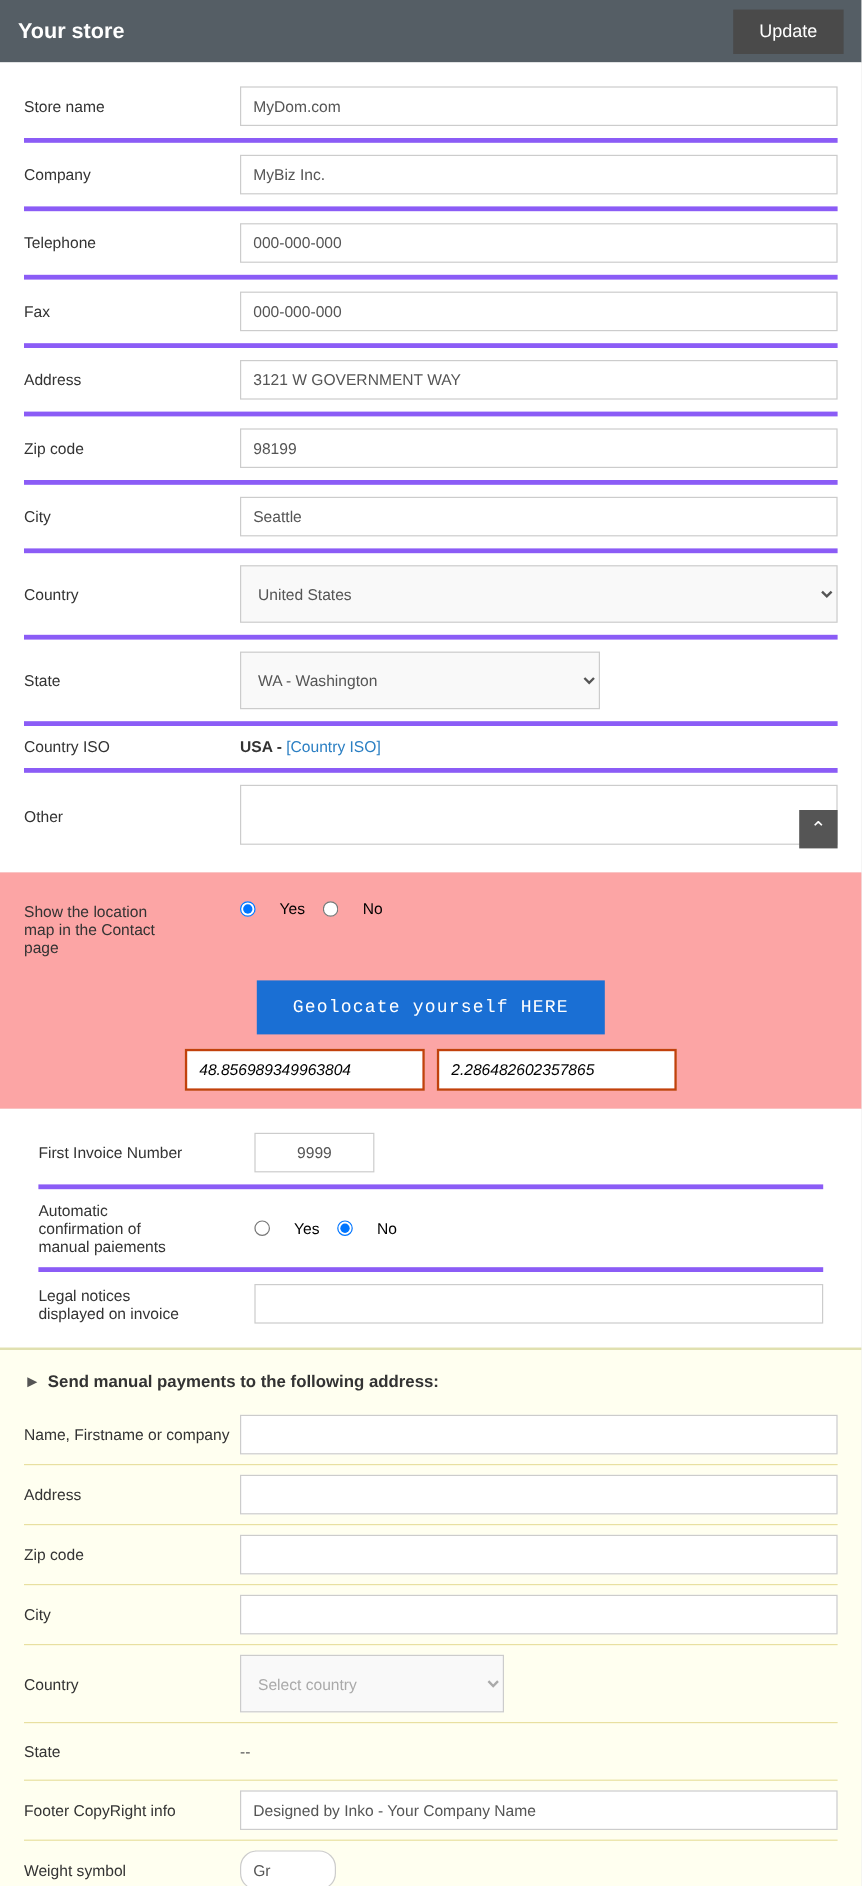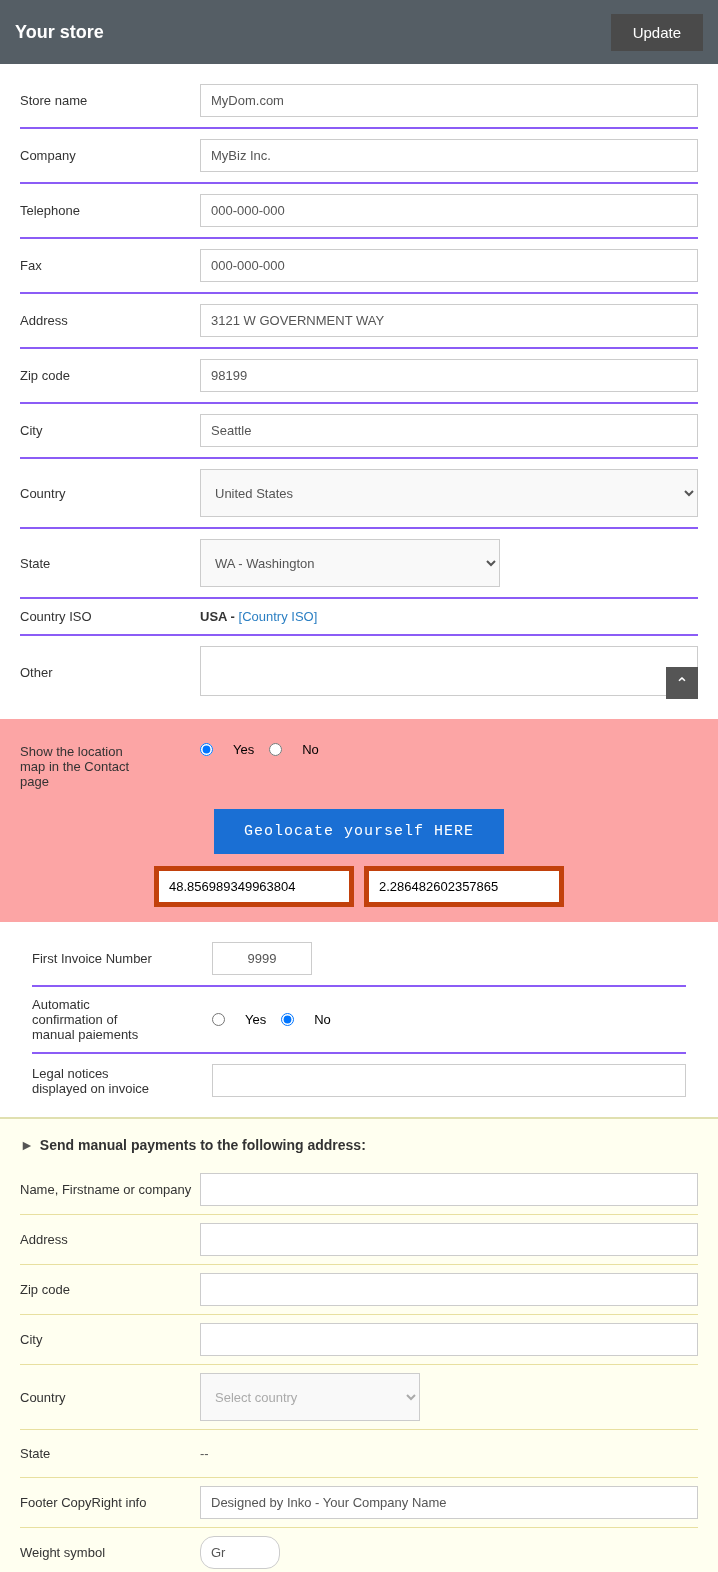--- a/index.html
+++ b/index.html
@@ -6,21 +6,21 @@
     body {
       font-family: Arial, sans-serif;
       font-size: 13px;
       background: #f0f0f0;
       width: 718px;
     }
     .header {
       background: #555e65;
       color: #fff;
       padding: 8px 15px;
-      height: 64px;
+      height: 52px;
       display: flex;
       align-items: center;
       justify-content: space-between;
     }
     .header-title {
       font-size: 18px;
       font-weight: bold;
     }
     .btn-update {
       background: #4a4a4a;
@@ -31,21 +31,21 @@
       cursor: pointer;
     }
     .form-section {
       background: #fff;
       padding: 10px 20px;
     }
     .form-row {
       display: flex;
       align-items: center;
       padding: 10px 0;
-      border-bottom: 2px solid #8b5cf6;
+      border-bottom: 4px solid #8b5cf6;
     }
     .form-row:last-child { border-bottom: none; }
     .form-label {
       width: 180px;
       min-width: 180px;
       color: #333;
       font-size: 13px;
     }
     .form-control {
       flex: 1;
@@ -110,25 +110,26 @@
       cursor: pointer;
       letter-spacing: 1px;
     }
     .geo-inputs {
       display: flex;
       justify-content: center;
       gap: 10px;
       margin-top: 10px;
     }
     .geo-input {
-      border: 5px solid #c2410c;
+      border: 2px solid #c2410c;
       padding: 8px 10px;
       font-size: 13px;
       width: 200px;
       background: #fff;
+      font-style: italic;
     }
     .invoice-section {
       background: #fff;
       padding: 10px 32px;
     }
     .scroll-top-btn {
       position: absolute;
       right: 0;
       bottom: 0;
       background: #555;

